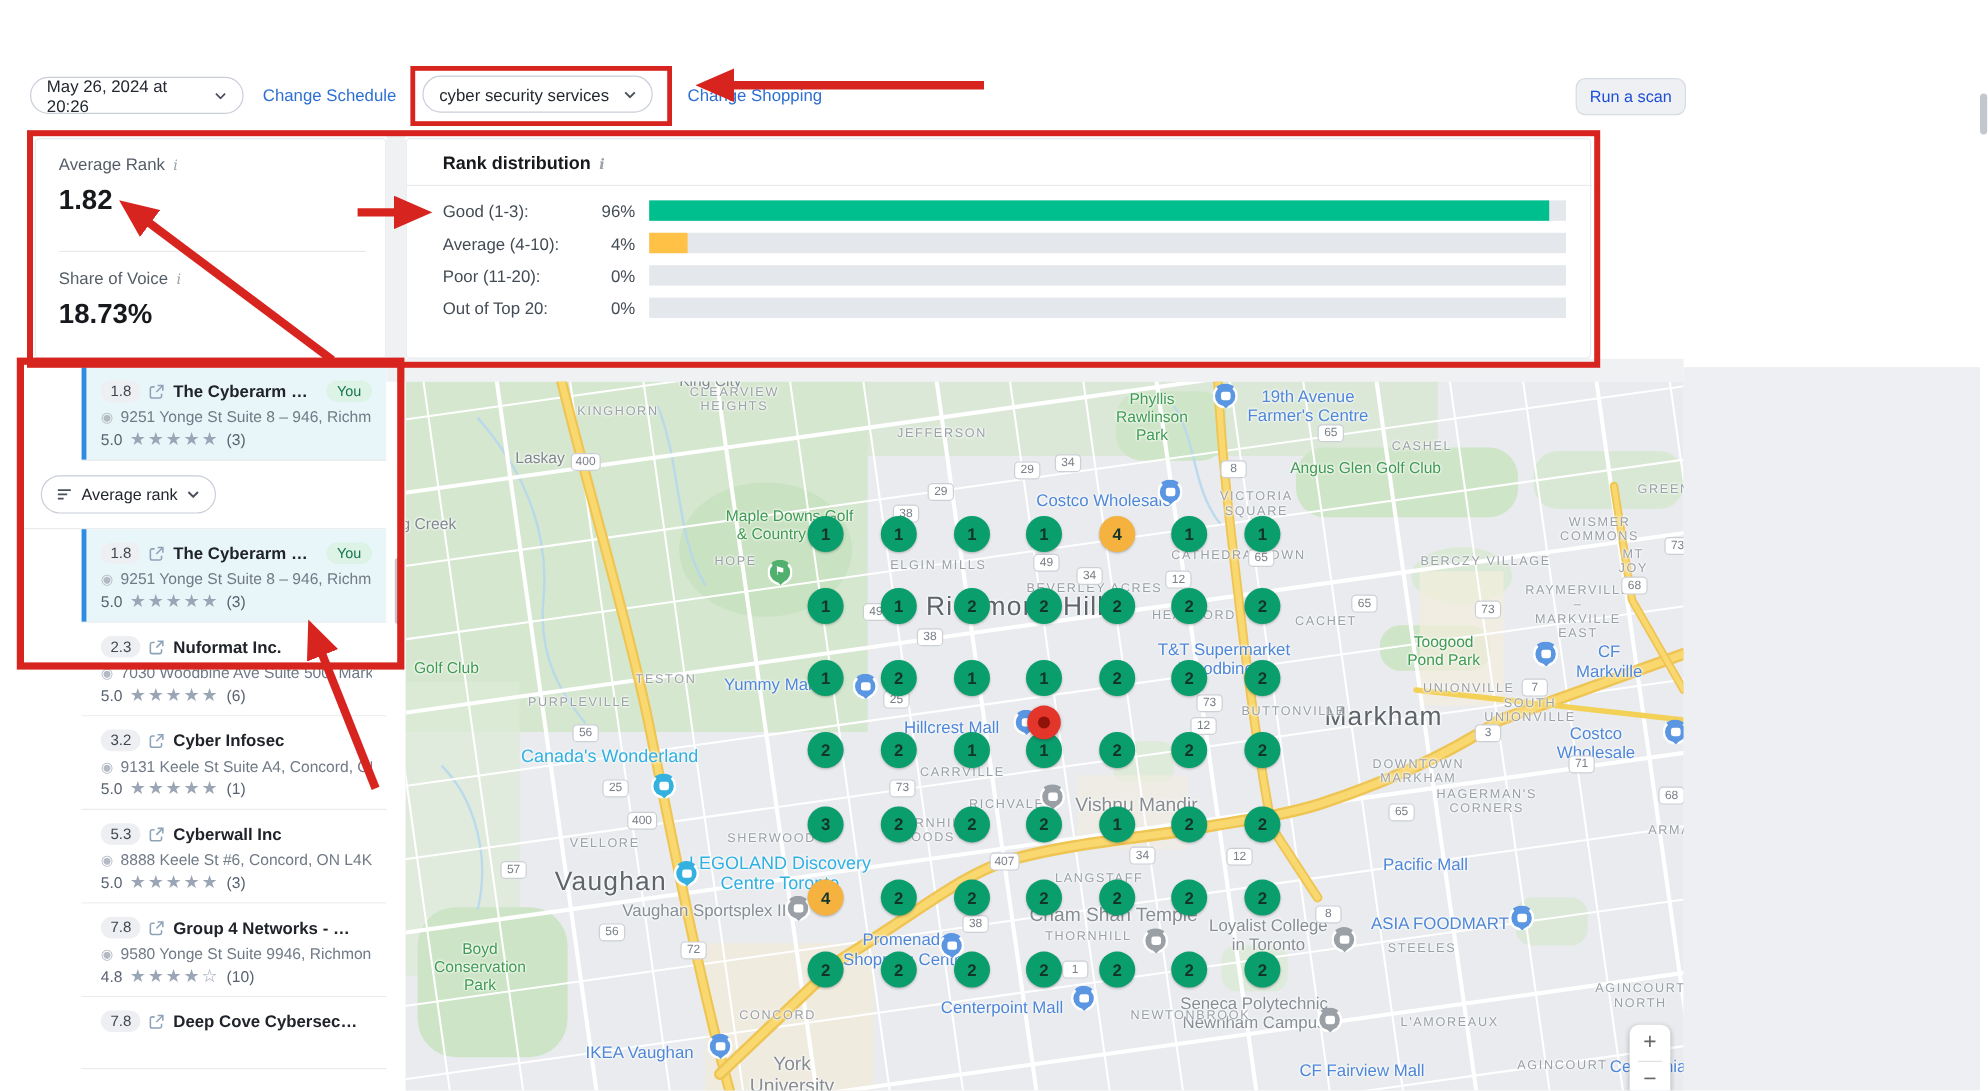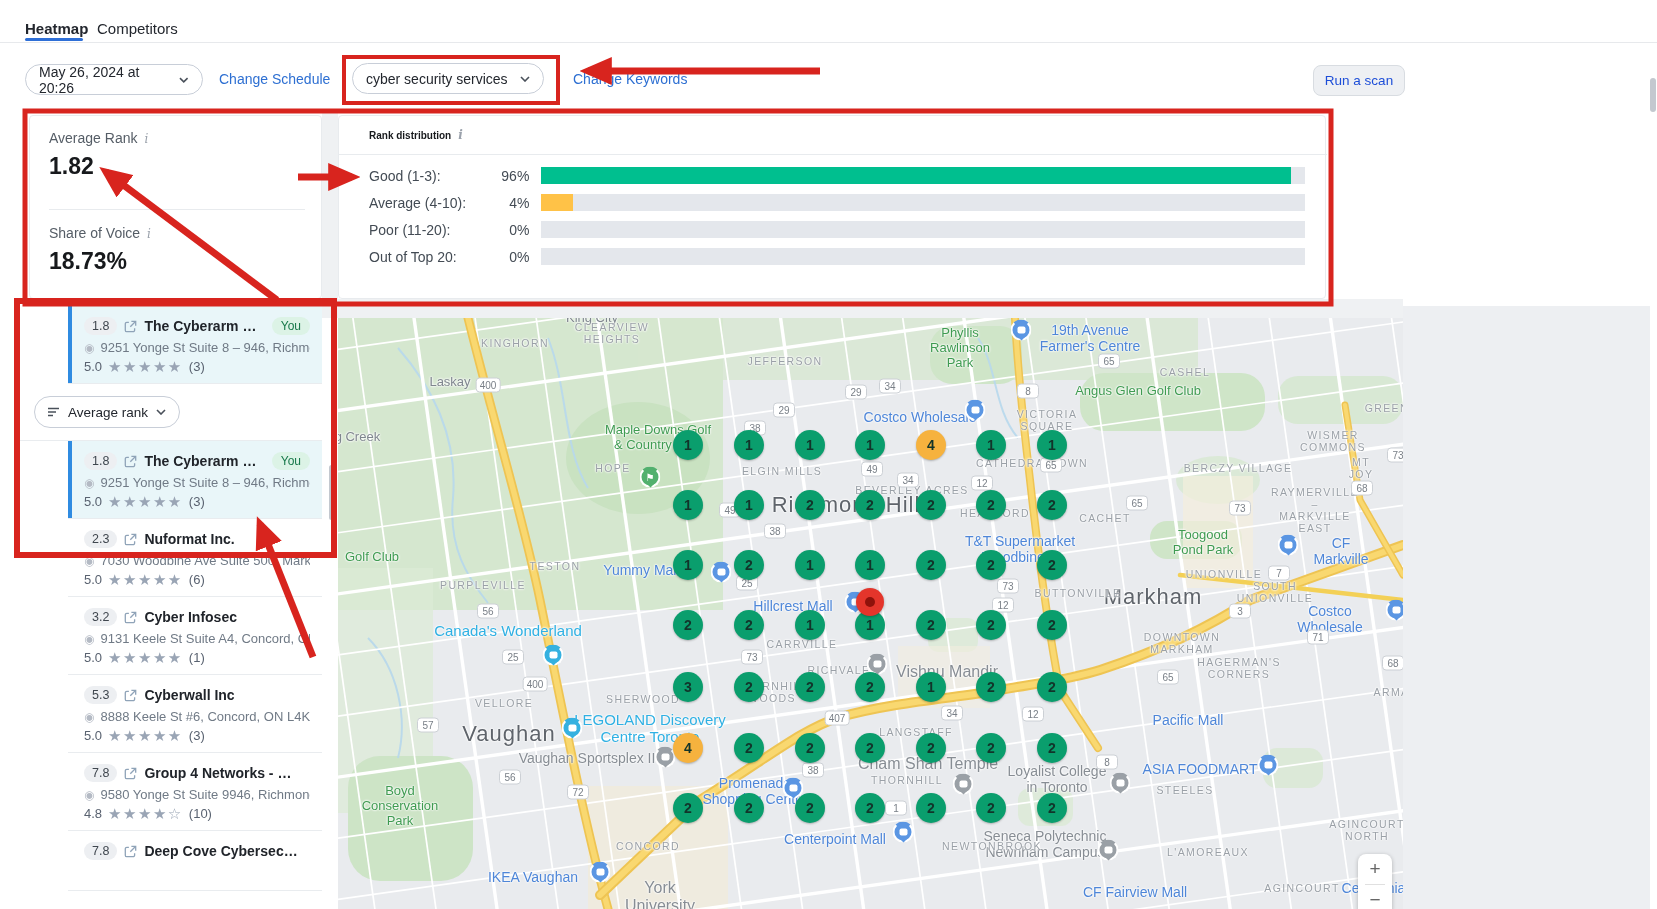--- a/index.html
+++ b/index.html
@@ -26,21 +26,21 @@
   .scroll-thumb{position:absolute;background:#c3c8cf;border-radius:3px;}
 
   
   .card{position:absolute;background:#fff;border:1px solid #e8ebee;border-radius:4px;box-sizing:border-box;}
   .stat-label{font-size:14px;color:#555d66;}
   .stat-value{font-size:23px;font-weight:700;color:#17191c;margin-top:6px;}
   .info-i{display:inline-block;margin-left:7px;color:#9aa1ab;font-family:"DejaVu Serif",serif;font-size:12px;font-style:italic;}
   .info-i::after{content:"i";}
   .hdiv{position:absolute;height:1px;background:#e8ebee;}
 
-  .dist-title{position:absolute;left:30px;top:12px;font-size:10px;font-weight:700;color:#17191c;}
+  .dist-title{position:absolute;left:30px;top:12px;font-size:15px;font-weight:700;color:#17191c;}
   .dist-rows{position:absolute;left:30px;top:50px;right:20px;}
   .dist-row{display:flex;align-items:center;height:19px;margin-bottom:8px;}
   .dist-label{width:112px;font-size:14px;color:#434b54;}
   .dist-val{width:52px;text-align:right;font-size:14px;color:#434b54;padding-right:12px;}
   .dist-track{position:relative;width:781px;height:17px;background:#e4e7ec;}
   .dist-fill{position:absolute;left:0;top:0;height:17px;}
 
   
   .listpanel{position:absolute;left:20px;top:306px;width:302px;height:603px;background:#fff;overflow:hidden;}
   .item{position:relative;box-sizing:border-box;padding:11px 12px 9px 16px;border-bottom:1px solid #e9ecef;background:#fff;cursor:pointer;margin-left:48px;}
@@ -89,40 +89,35 @@
   .zdiv{width:20px;height:1px;background:#e0e0e0;}
 
   
   .overlay{position:absolute;left:0;top:0;z-index:50;pointer-events:none;}
 </style>
 </head>
 <body>
 
 <div class="stage">
 
-  <div class="tabbar">
-    <div class="tab active" style="left:25px;">Heatmap</div>
-    <div class="tab" style="left:97px;">Competitors</div>
-    <div class="tab-underline"></div>
-  </div>
 
   <div class="pill" style="left:25px;top:64px;width:178px;">
     <span>May 26, 2024 at 20:26</span>
     <svg width="10" height="6" viewBox="0 0 10 6" style="margin-left:auto;">
         <path d="M1 1l4 4 4-4" stroke="#49505a" stroke-width="1.6" fill="none"></path>
       </svg>
   </div>
   <div class="link" style="left:219px;">Change Schedule</div>
   <div class="pill" style="left:352px;top:63px;width:192px;">
     <span>cyber security services</span>
     <svg width="10" height="6" viewBox="0 0 10 6" style="margin-left:auto;">
         <path d="M1 1l4 4 4-4" stroke="#49505a" stroke-width="1.6" fill="none"></path>
       </svg>
   </div>
-  <div class="link" style="left:573px;">Change Keywords</div>
+  <div class="link" style="left:573px;">Change Shopping</div>
   <div class="run-btn">Run a scan</div>
 
   <div class="abs gap-strip" style="left:322px;top:112px;width:16px;height:187px;"></div>
   <div class="abs gap-strip" style="left:25px;top:299px;width:1378px;height:19px;"></div>
   <div class="right-gray"></div>
   <div class="scroll-thumb" style="left:1650px;top:78px;width:6px;height:34px;"></div>
 
   <div class="card" style="left:29px;top:115px;width:293px;height:184px;">
     <div class="abs" style="left:19px;top:13px;">
       <span class="stat-label">Average Rank</span><span class="info-i"></span>

